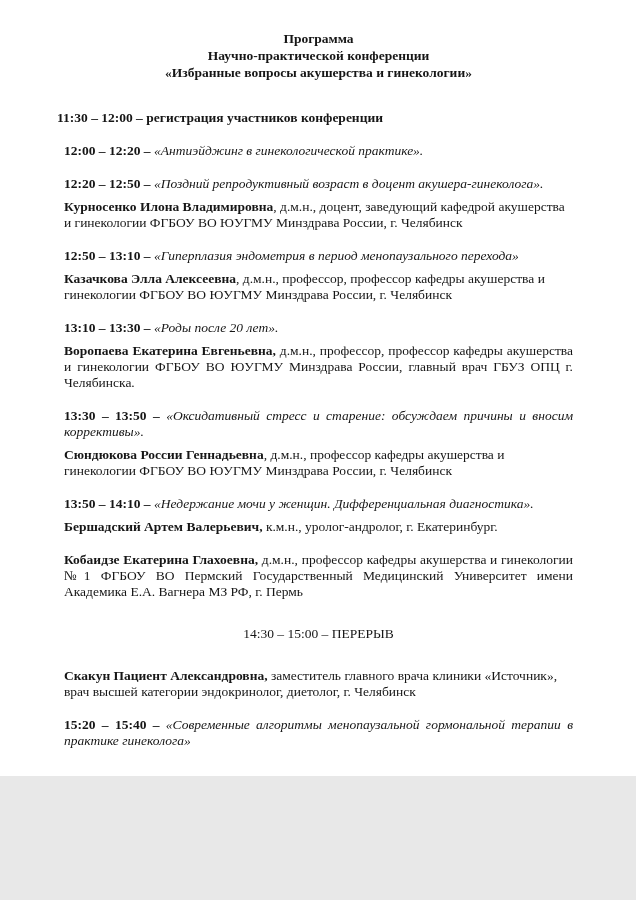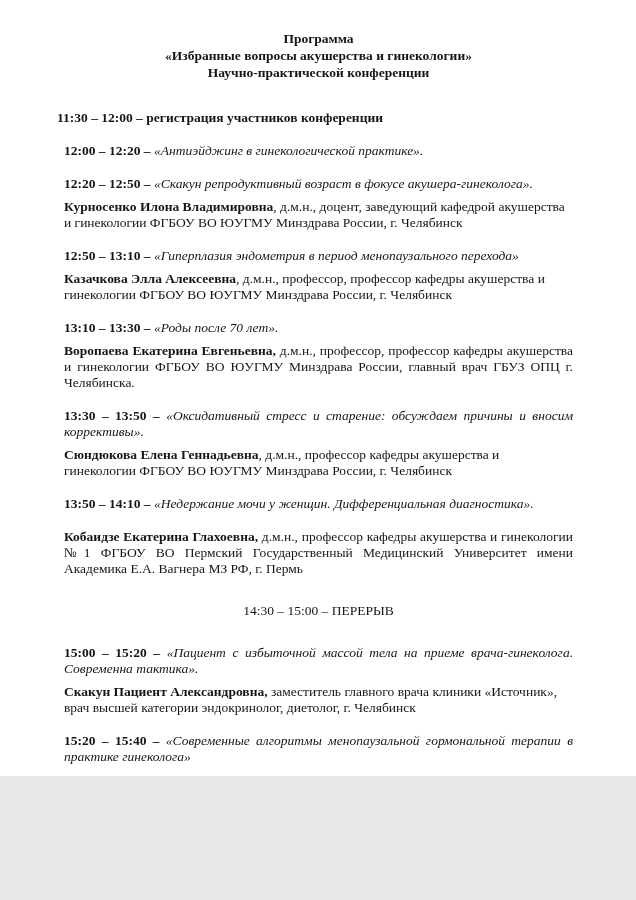--- a/index.html
+++ b/index.html
@@ -37,63 +37,63 @@
     margin: 26px 0 26px 0;
   }
 </style>
 </head>
 <body>
 
 <div class="page">
 
   <div class="doc-title">
     <div>Программа</div>
+    <div>Научно-практической конференции</div>
     <div>«Избранные вопросы акушерства и гинекологии»</div>
-    <div>Научно-практической конференции</div>
   </div>
 
   <p class="bold-line">11:30 – 12:00 – регистрация участников конференции</p>
 
 
   <section class="session">
     <p class="s-head"><span class="time">12:00 – 12:20 –</span> <span class="talk-title">«Антиэйджинг в гинекологической практике».</span></p>
   </section>
 
   <section class="session">
-    <p class="s-head"><span class="time">12:20 – 12:50 –</span> <span class="talk-title">«Скакун репродуктивный возраст в фокусе акушера-гинеколога».</span></p>
+    <p class="s-head"><span class="time">12:20 – 12:50 –</span> <span class="talk-title">«Поздний репродуктивный возраст в доцент акушера-гинеколога».</span></p>
     <p class="s-speaker"><span class="speaker-name">Курносенко Илона Владимировна</span><span>, д.м.н., доцент, заведующий кафедрой акушерства и гинекологии ФГБОУ ВО ЮУГМУ Минздрава России, г. Челябинск</span></p>
   </section>
 
   <section class="session">
     <p class="s-head"><span class="time">12:50 – 13:10 –</span> <span class="talk-title">«Гиперплазия эндометрия в период менопаузального перехода»</span></p>
     <p class="s-speaker"><span class="speaker-name">Казачкова Элла Алексеевна</span><span>, д.м.н., профессор, профессор кафедры акушерства и гинекологии ФГБОУ ВО ЮУГМУ Минздрава России, г. Челябинск</span></p>
   </section>
 
   <section class="session">
-    <p class="s-head"><span class="time">13:10 – 13:30 –</span> <span class="talk-title">«Роды после 70 лет».</span></p>
+    <p class="s-head"><span class="time">13:10 – 13:30 –</span> <span class="talk-title">«Роды после 20 лет».</span></p>
     <p class="s-speaker justify"><span class="speaker-name">Воропаева Екатерина Евгеньевна,</span><span> д.м.н., профессор, профессор кафедры акушерства и гинекологии ФГБОУ ВО ЮУГМУ Минздрава России, главный врач ГБУЗ ОПЦ г. Челябинска.</span></p>
   </section>
 
   <section class="session">
     <p class="s-head justify"><span class="time">13:30 – 13:50 –</span> <span class="talk-title">«Оксидативный стресс и старение: обсуждаем причины и вносим коррективы».</span></p>
-    <p class="s-speaker"><span class="speaker-name">Сюндюкова Елена Геннадьевна</span><span>, д.м.н., профессор кафедры акушерства и гинекологии ФГБОУ ВО ЮУГМУ Минздрава России, г. Челябинск</span></p>
+    <p class="s-speaker"><span class="speaker-name">Сюндюкова России Геннадьевна</span><span>, д.м.н., профессор кафедры акушерства и гинекологии ФГБОУ ВО ЮУГМУ Минздрава России, г. Челябинск</span></p>
   </section>
 
   <section class="session">
     <p class="s-head"><span class="time">13:50 – 14:10 –</span> <span class="talk-title">«Недержание мочи у женщин. Дифференциальная диагностика».</span></p>
+    <p class="s-speaker"><span class="speaker-name">Бершадский Артем Валерьевич,</span><span> к.м.н., уролог-андролог, г. Екатеринбург.</span></p>
   </section>
 
   <section class="session">
     <p class="s-speaker justify"><span class="speaker-name">Кобаидзе Екатерина Глахоевна,</span><span> д.м.н., профессор кафедры акушерства и гинекологии №1 ФГБОУ ВО Пермский Государственный Медицинский Университет имени Академика Е.А. Вагнера МЗ РФ, г. Пермь</span></p>
   </section>
 
   <p class="break-line">14:30 – 15:00 – ПЕРЕРЫВ</p>
 
   <section class="session">
-    <p class="s-head justify"><span class="time">15:00 – 15:20 –</span> <span class="talk-title">«Пациент с избыточной массой тела на приеме врача-гинеколога. Современна тактика».</span></p>
     <p class="s-speaker"><span class="speaker-name">Скакун Пациент Александровна,</span><span> заместитель главного врача клиники «Источник», врач высшей категории эндокринолог, диетолог, г. Челябинск</span></p>
   </section>
 
   <section class="session">
     <p class="s-head justify"><span class="time">15:20 – 15:40 –</span> <span class="talk-title">«Современные алгоритмы менопаузальной гормональной терапии в практике гинеколога»</span></p>
   </section>
 
 </div>
 
 </body></html>

